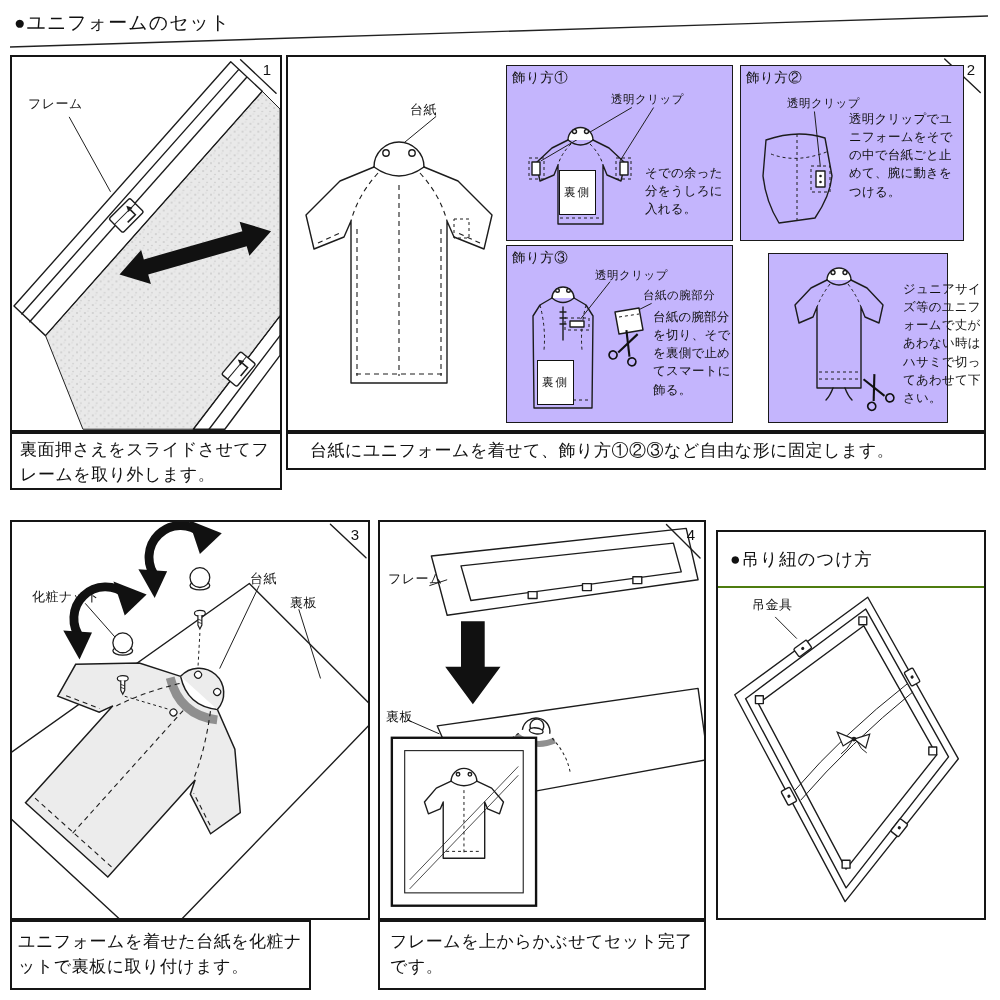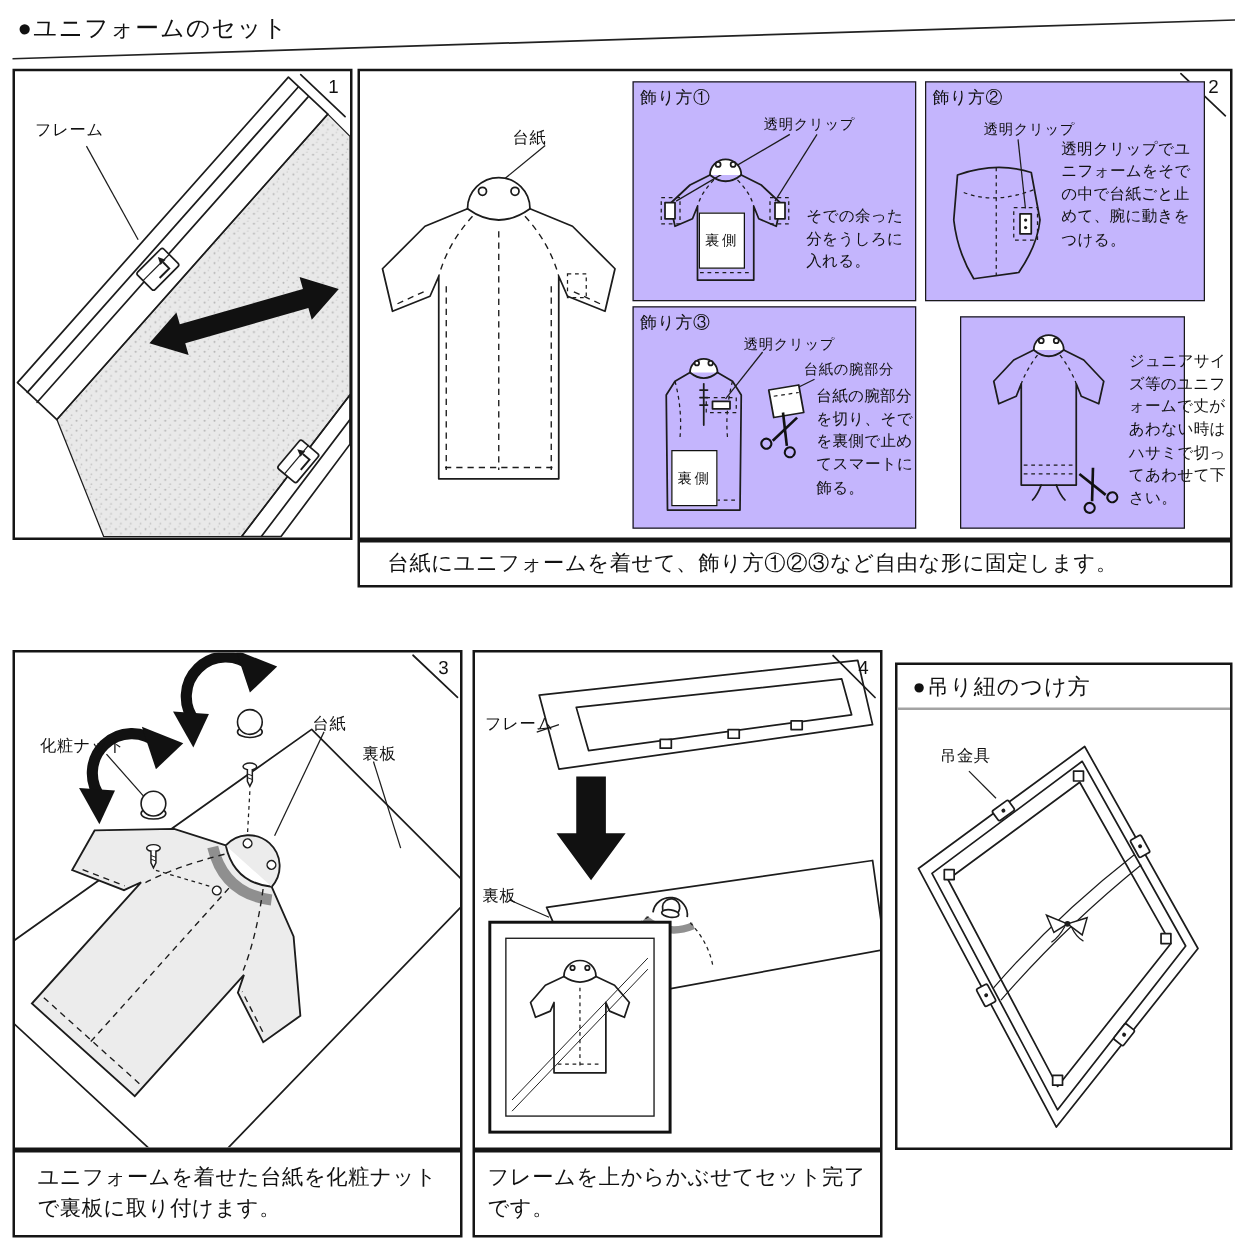--- a/index.html
+++ b/index.html
@@ -11,21 +11,21 @@
   .cap{position:absolute;border:2px solid #151515;background:#fff;font-size:17px;
        line-height:1.45;padding:5px 9px;letter-spacing:.5px}
   .pnum{position:absolute;top:4px;right:9px;font-size:15px}
   .lbl{position:absolute;font-size:13px;letter-spacing:.5px;white-space:nowrap;z-index:3}
   .lbl.sm{font-size:11.5px}
   .sub{position:absolute;border:1.3px solid #1a1a1a;background:#c4b5fd}
   .sub-title{position:absolute;left:5px;top:3px;font-size:13.5px;letter-spacing:.5px;z-index:3}
   .note{position:absolute;font-size:12.5px;line-height:1.45;letter-spacing:.2px;z-index:3}
   .boxed{position:absolute;border:1.2px solid #111;font-size:11.5px;padding:14px 4px;
          letter-spacing:2px;background:#fff;z-index:3}
-  .p5-head{height:36px;border-bottom:2px solid #a3a3a3;display:flex;align-items:center;
+  .p5-head{height:56px;border-bottom:2px solid #4d7c0f;display:flex;align-items:center;
            padding:0 12px;font-size:17.5px;letter-spacing:1px}
   .p5-art{position:absolute;left:0;top:40px;right:0;bottom:0}
   svg{position:absolute}
   .art{left:0;top:0;width:100%;height:100%}
   .s{stroke:#1c1c1c;fill:none;stroke-width:1.4;stroke-linejoin:round;stroke-linecap:round}
   .d{stroke:#1c1c1c;fill:none;stroke-width:1.1;stroke-dasharray:5 4}
   .d2{stroke:#1c1c1c;fill:none;stroke-width:1;stroke-dasharray:3 3}
   .w{fill:#fff;stroke:#1c1c1c;stroke-width:1.4;stroke-linejoin:round}
   .ldr{stroke:#1c1c1c;stroke-width:1;fill:none}
 </style>
@@ -69,20 +69,21 @@
         <polygon points="4,-1 10,-1 7,-7" fill="#1c1c1c"></polygon>
       </g>
       <g transform="translate(186,198) rotate(-16)">
         <polygon points="-80,0 -52,-18 -52,-8 52,-8 52,-18 80,0 52,18 52,8 -52,8 -52,18" fill="#111"></polygon>
       </g>
       <line x1="58" y1="60" x2="100" y2="136" class="ldr"></line>
     </svg>
     <span class="pnum">1</span>
     <span class="lbl" style="left:16px;top:38px">フレーム</span>
   </section>
+  <div class="cap" style="left:10px;top:432px;width:272px;height:58px;padding:4px 8px">裏面押さえをスライドさせてフレームを取り外します。</div>
 
   <section class="panel" style="left:286px;top:55px;width:700px;height:377px">
     <svg class="art" viewBox="0 0 700 377">
       <line x1="662" y1="2" x2="698" y2="36" class="s"></line>
       <line x1="148" y1="60" x2="114" y2="88" class="ldr"></line>
     </svg>
     <span class="pnum">2</span>
     <span class="lbl" style="left:122px;top:44px">台紙</span>
 
     <svg style="left:6px;top:64px;width:210px;height:306px" viewBox="0 0 210 306">
@@ -271,21 +272,21 @@
       </g>
       <line x1="74" y1="82" x2="104" y2="116" class="ldr"></line>
       <line x1="250" y1="64" x2="210" y2="148" class="ldr"></line>
       <line x1="290" y1="88" x2="312" y2="158" class="ldr"></line>
     </svg>
     <span class="pnum">3</span>
     <span class="lbl" style="left:20px;top:66px">化粧ナット</span>
     <span class="lbl" style="left:238px;top:48px">台紙</span>
     <span class="lbl" style="left:278px;top:72px">裏板</span>
   </section>
-  <div class="cap" style="left:10px;top:920px;width:360px;height:70px;padding:8px 18px">ユニフォームを着せた台紙を化粧ナットで裏板に取り付けます。</div>
+  <div class="cap" style="left:10px;top:920px;width:301px;height:70px;padding:8px 6px">ユニフォームを着せた台紙を化粧ナットで裏板に取り付けます。</div>
 
   <section class="panel" style="left:378px;top:520px;width:328px;height:400px">
     <svg class="art" viewBox="0 0 328 400">
       <line x1="290" y1="2" x2="324" y2="36" class="s"></line>
       <polygon points="52,34 310,6 322,58 68,94" fill="#fff" class="s" stroke-width="1.5"></polygon>
       <polygon points="82,44 297,21 305,50 92,79" fill="#fff" class="s" stroke-width="1.1"></polygon>
       <rect x="150" y="70" width="9" height="7" class="w" stroke-width="1"></rect>
       <rect x="205" y="62" width="9" height="7" class="w" stroke-width="1"></rect>
       <rect x="256" y="55" width="9" height="7" class="w" stroke-width="1"></rect>
       <line x1="50" y1="64" x2="68" y2="58" class="ldr"></line>

